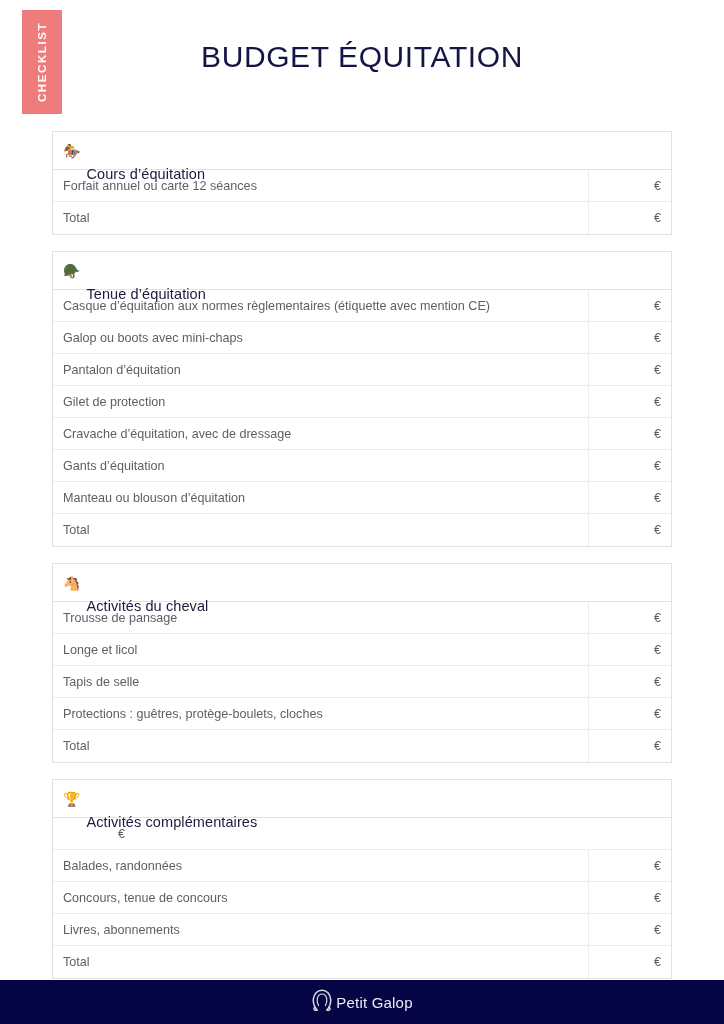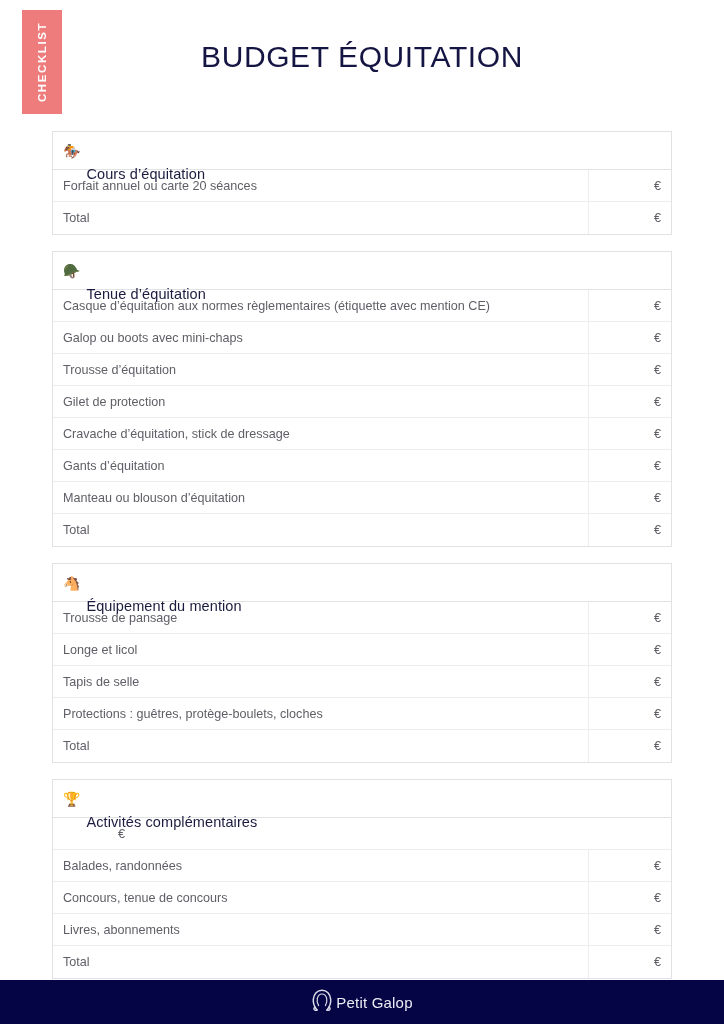--- a/index.html
+++ b/index.html
@@ -151,21 +151,21 @@
 
   <h1 class="page-title">BUDGET ÉQUITATION</h1>
 
   <div class="sections" id="sections-root">
       <div class="section">
         <div class="section-header">
           <span class="section-emoji">🏇</span>
           <span class="section-title">Cours d’équitation</span>
         </div>
         <div class="row">
-          <div class="row-label">Forfait annuel ou carte 20 séances</div>
+          <div class="row-label">Forfait annuel ou carte 12 séances</div>
           <div class="row-amount">€</div>
         </div>
         <div class="row">
           <div class="row-label">Total</div>
           <div class="row-amount">€</div>
         </div>
       </div>
       <div class="section">
         <div class="section-header">
           <span class="section-emoji">🪖</span>
@@ -173,48 +173,48 @@
         </div>
         <div class="row">
           <div class="row-label">Casque d’équitation aux normes règlementaires (étiquette avec mention CE)</div>
           <div class="row-amount">€</div>
         </div>
         <div class="row">
           <div class="row-label">Galop ou boots avec mini-chaps</div>
           <div class="row-amount">€</div>
         </div>
         <div class="row">
-          <div class="row-label">Trousse d’équitation</div>
+          <div class="row-label">Pantalon d’équitation</div>
           <div class="row-amount">€</div>
         </div>
         <div class="row">
           <div class="row-label">Gilet de protection</div>
           <div class="row-amount">€</div>
         </div>
         <div class="row">
-          <div class="row-label">Cravache d’équitation, stick de dressage</div>
+          <div class="row-label">Cravache d’équitation, avec de dressage</div>
           <div class="row-amount">€</div>
         </div>
         <div class="row">
           <div class="row-label">Gants d’équitation</div>
           <div class="row-amount">€</div>
         </div>
         <div class="row">
           <div class="row-label">Manteau ou blouson d’équitation</div>
           <div class="row-amount">€</div>
         </div>
         <div class="row">
           <div class="row-label">Total</div>
           <div class="row-amount">€</div>
         </div>
       </div>
       <div class="section">
         <div class="section-header">
           <span class="section-emoji">🐴</span>
-          <span class="section-title">Équipement du mention</span>
+          <span class="section-title">Activités du cheval</span>
         </div>
         <div class="row">
           <div class="row-label">Trousse de pansage</div>
           <div class="row-amount">€</div>
         </div>
         <div class="row">
           <div class="row-label">Longe et licol</div>
           <div class="row-amount">€</div>
         </div>
         <div class="row">

